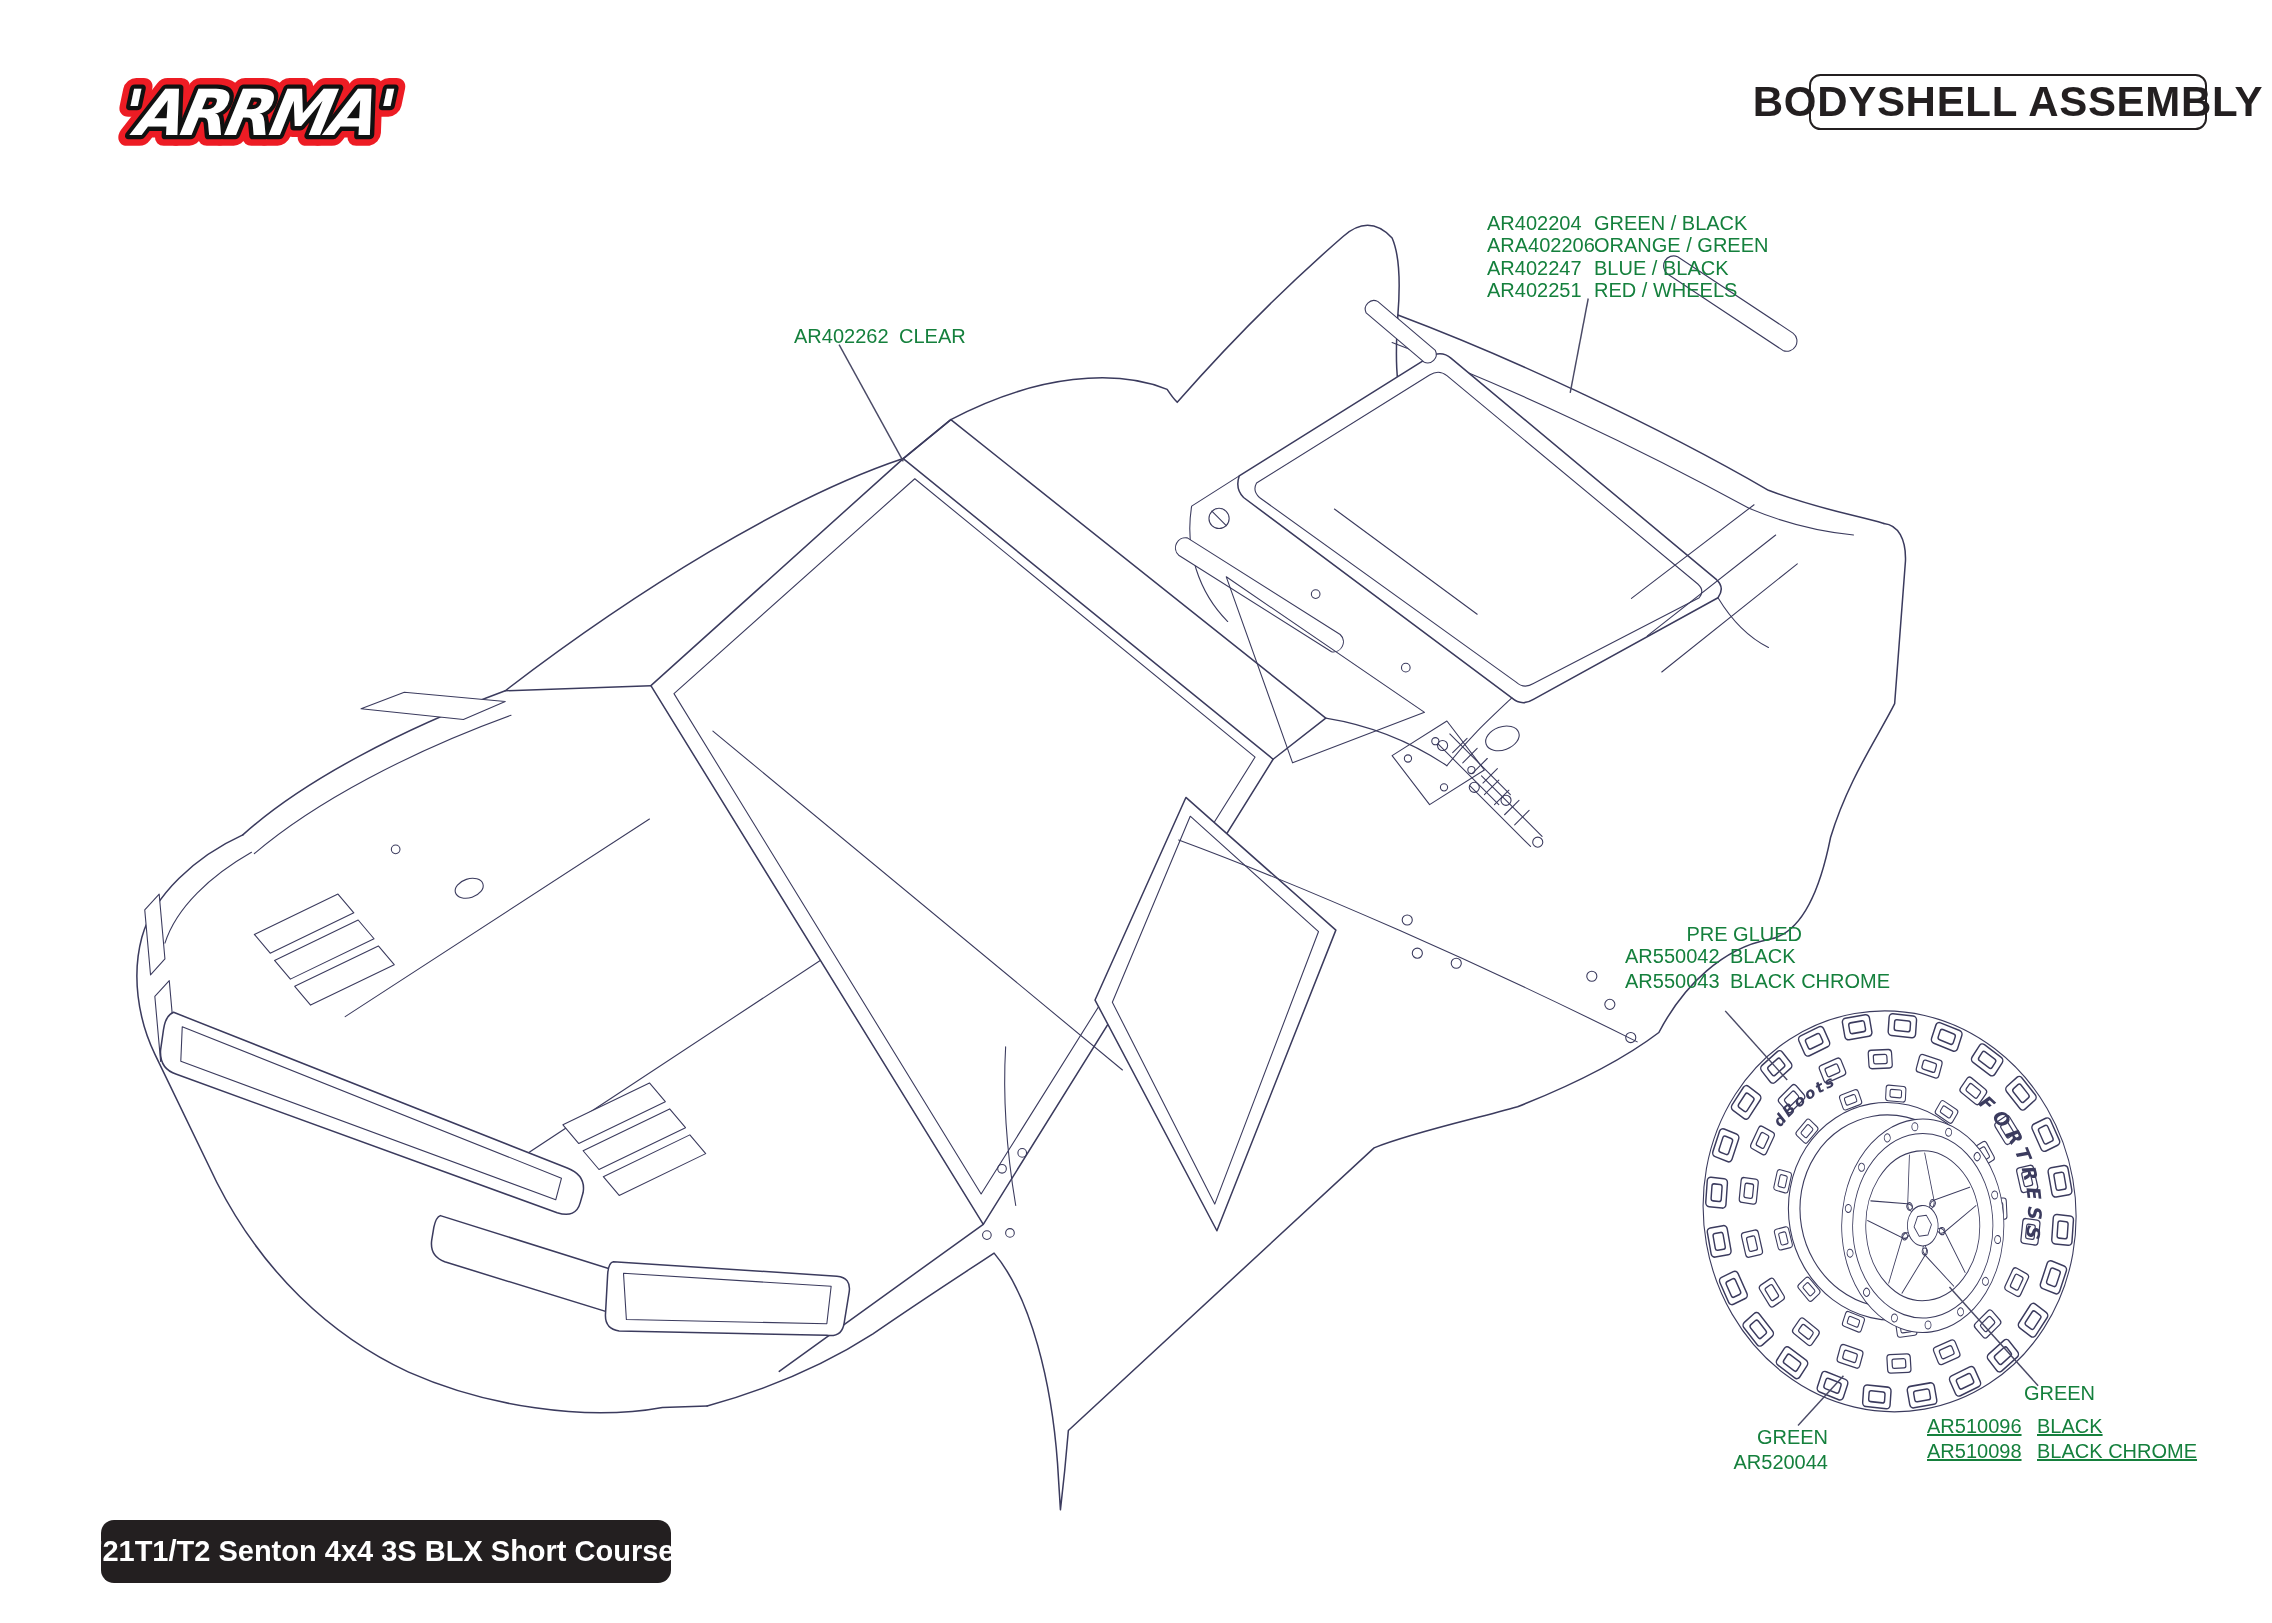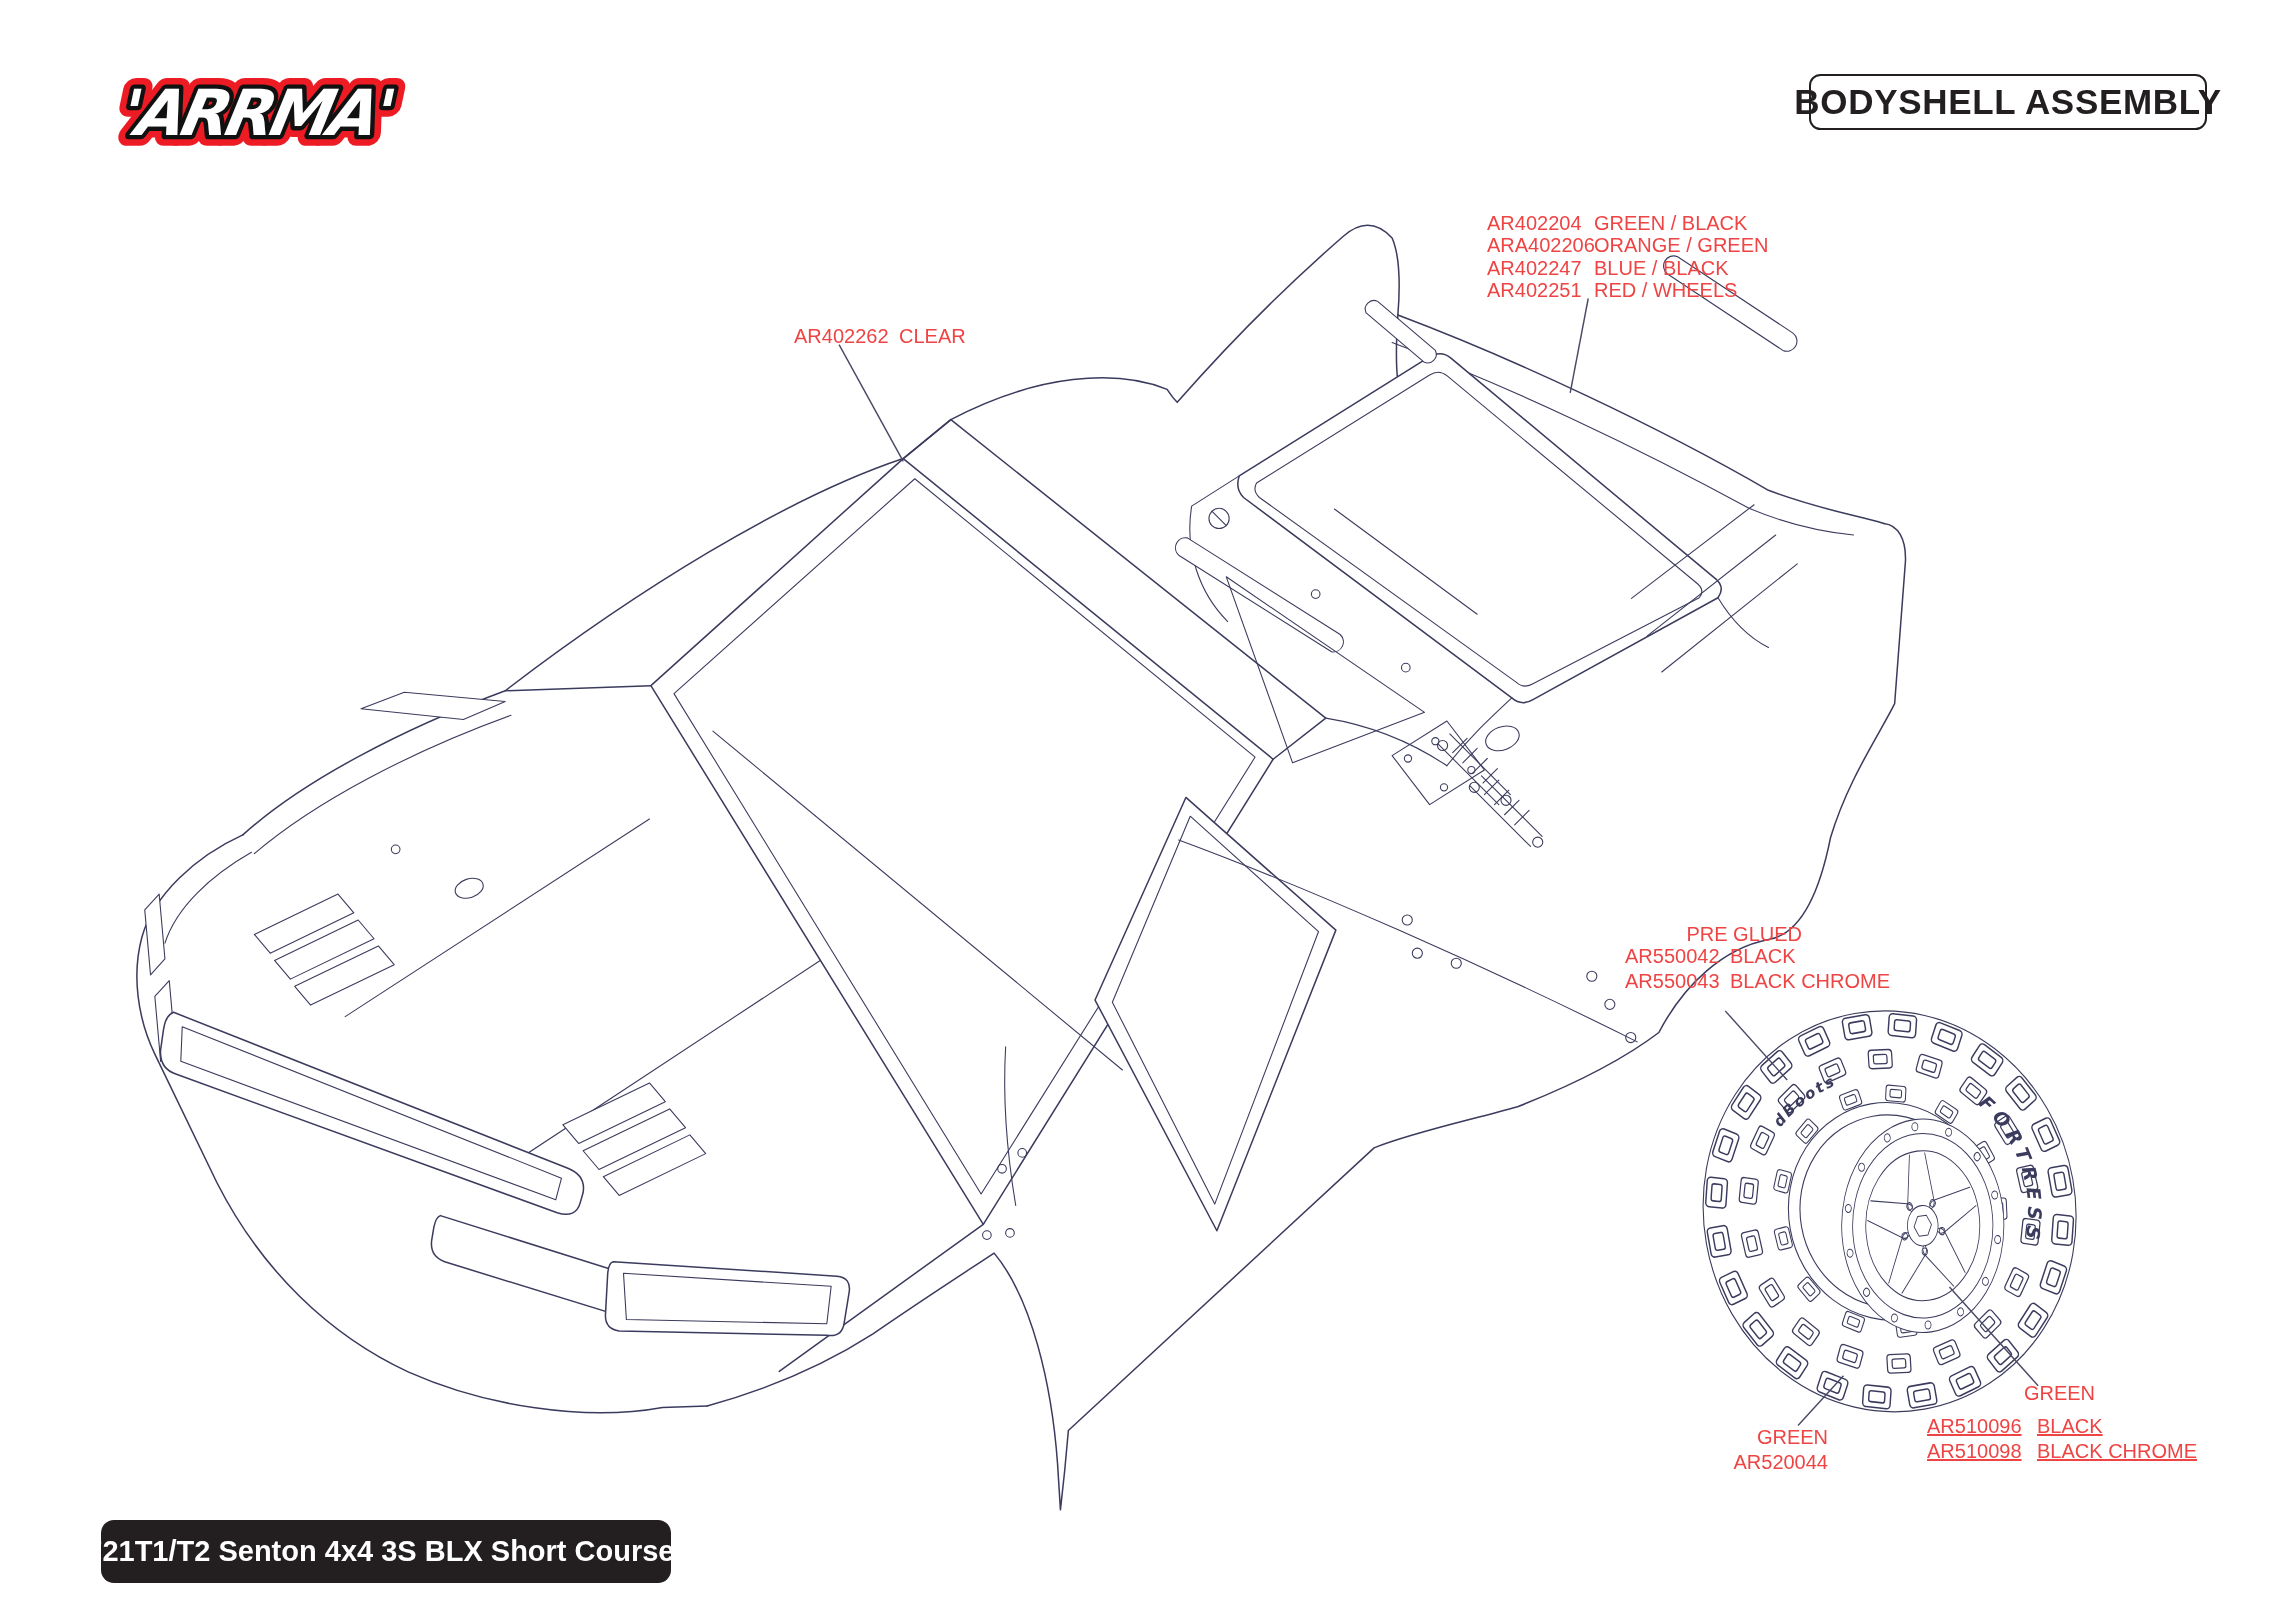--- a/index.html
+++ b/index.html
@@ -4,25 +4,25 @@
 <style>
   html,body{margin:0;padding:0;background:#ffffff;}
   body{width:2273px;height:1623px;position:relative;font-family:"Liberation Sans",sans-serif;}
   .page{position:absolute;inset:0;background:#ffffff;overflow:hidden;}
   .abs{position:absolute;}
   
   .title-box{
     position:absolute;left:1809px;top:74px;width:398px;height:56px;
     border:2.9px solid #231f20;border-radius:11.5px;box-sizing:border-box;
     display:flex;align-items:center;justify-content:center;
-    font-weight:bold;font-size:35px;letter-spacing:0.7px;color:#231f20;
+    font-weight:bold;font-size:42px;letter-spacing:0.7px;color:#231f20;
     font-family:"Liberation Sans",sans-serif;white-space:nowrap;
   }
   
-  .label{position:absolute;color:#ef4444;font-size:20px;line-height:22.4px;white-space:nowrap;}
+  .label{position:absolute;color:#15803d;font-size:20px;line-height:22.4px;white-space:nowrap;}
   .label .row{display:flex;}
   .label .part{display:inline-block;}
   .w148{width:107px;} .w146{width:105px;} .w153{width:110px;} .w145{width:105px;margin-left:40px;}
   .lh34{line-height:24.5px;}
   .center{text-align:right;}
   
   .footer-pill{
     position:absolute;left:101px;top:1520px;width:570px;height:63px;
     background:#231f20;border-radius:13px;color:#ffffff;
     display:flex;align-items:center;justify-content:center;

